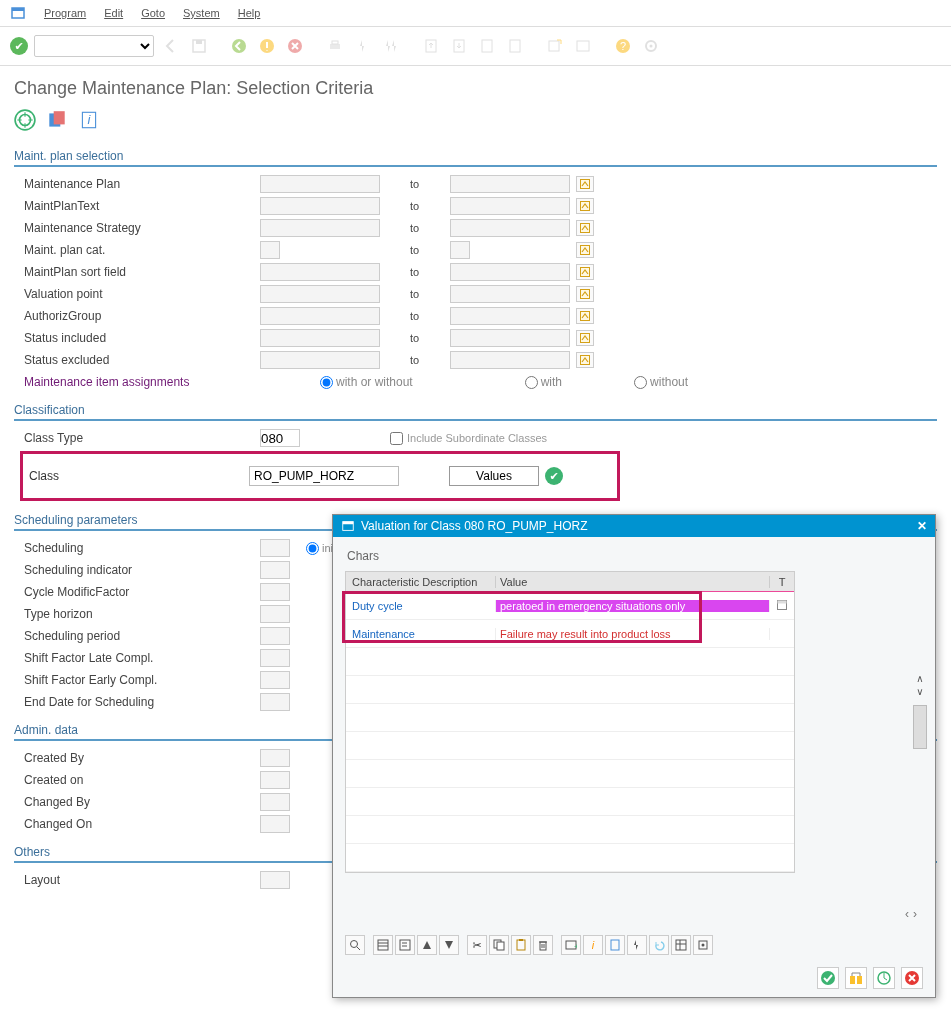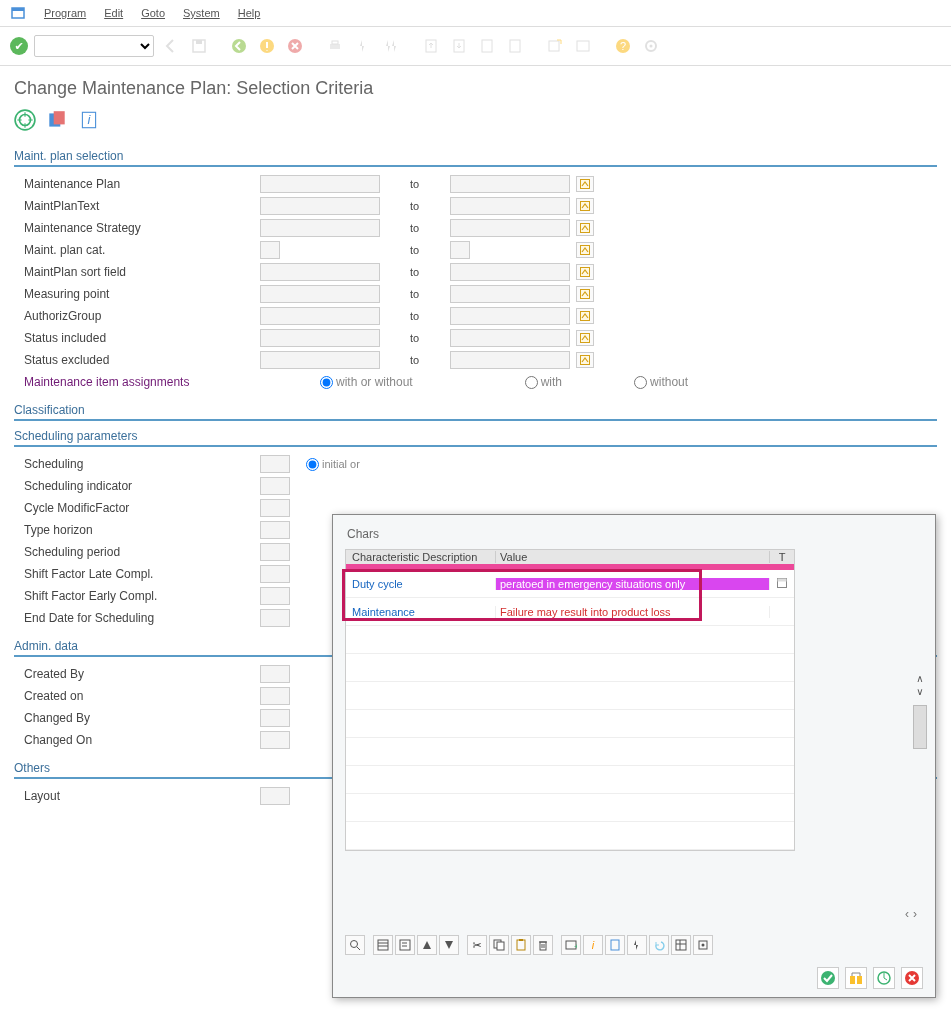--- a/index.html
+++ b/index.html
@@ -62,21 +62,21 @@
 .popup-title { background:#0093d0; color:#fff; padding:4px 8px; font-size:12px; display:flex; align-items:center; justify-content:space-between; }
 .popup-title .close { cursor:pointer; font-weight:bold; }
 .popup-body { padding: 8px 12px; }
 .chars-label { color:#666; font-size:12px; margin:4px 2px 6px; }
 .tabs { border-bottom: 2px solid #0093d0; margin-bottom:4px; }
 .tab { display:inline-block; background:#1c8fd8; color:#fff; padding:4px 14px; font-size:12px; position:relative; }
 .tab::after { content:""; position:absolute; right:-12px; top:0; border-top:12px solid transparent; border-bottom:12px solid transparent; border-left:12px solid #1c8fd8; }
 
 
 .chars-table { border:1px solid #ccc; background:#fff; margin-top:8px; width: 450px; position:relative; }
-.chars-head { display:flex; background:#e6e6e6; border-bottom:6px solid #ec4899; height:20px; align-items:center; font-size:11px; color:#444; }
+.chars-head { display:flex; background:#e6e6e6; border-bottom:1px solid #ec4899; height:20px; align-items:center; font-size:11px; color:#444; }
 .chars-head .c1 { width: 150px; padding-left:6px; border-right:1px solid #ccc; }
 .chars-head .c2 { flex:1; padding-left:4px; border-right:1px solid #ccc; }
 .chars-head .c3 { width: 24px; text-align:center; }
 .chars-row { display:flex; height:28px; align-items:center; font-size:11px; border-bottom:1px solid #eee; }
 .chars-row .c1 { width:150px; padding-left:6px; color:#1565c0; border-right:1px solid #eee; }
 .chars-row .c2 { flex:1; padding-left:4px; border-right:1px solid #eee; }
 .chars-row .c3 { width:24px; text-align:center; }
 .hl-red-bg { background:#d946ef; color:#fff; }
 .hl-red-txt { color:#d32f2f; }
 .row-highlight-box { border: 3px solid #c2185b; position:absolute; left: -4px; top: 19px; width: 360px; height: 52px; pointer-events:none; }
@@ -296,21 +296,21 @@
         <div class="to">to</div>
         <div class="fld2"><input class="inp " style=""></div>
         <div class="ext"><span class="ext-btn">
             <svg viewBox="0 0 10 10">
               <rect x="0.5" y="0.5" width="9" height="9" fill="#fff8e1" stroke="#d4a017"></rect>
               <path d="M2 7 L5 3 L8 7" fill="none" stroke="#d4a017" stroke-width="1.2"></path>
             </svg>
           </span></div>
       </div>
       <div class="row">
-        <div class="lbl">Measuring point</div>
+        <div class="lbl">Valuation point</div>
         <div class="fld1"><input class="inp " style=""></div>
         <div class="to">to</div>
         <div class="fld2"><input class="inp " style=""></div>
         <div class="ext"><span class="ext-btn">
             <svg viewBox="0 0 10 10">
               <rect x="0.5" y="0.5" width="9" height="9" fill="#fff8e1" stroke="#d4a017"></rect>
               <path d="M2 7 L5 3 L8 7" fill="none" stroke="#d4a017" stroke-width="1.2"></path>
             </svg>
           </span></div>
       </div>
@@ -357,20 +357,37 @@
         <label><input type="radio" style=""> with</label>
         <span style="width:40px"></span>
         <label><input type="radio" style=""> without</label>
       </div>
     </div>
 </div>
 
 <div class="group">
   <div class="group-title">Classification</div>
   <div class="group-line"></div>
+  <div class="group-body">
+    <div class="row" style="color:#999">
+      <div class="lbl">Class Type</div>
+      <input class="inp" style="width: 40px; background: rgb(255, 255, 255);" value="080">
+      <div style="width:90px"></div>
+      <label style="color:#999;display:inline-flex;align-items:center;gap:4px">
+          <input type="checkbox" style=""> 
+          <span>Include Subordinate Classes</span>
+        </label>
+    </div>
+    <div class="hlbox">
+      <div class="lbl">Class</div>
+      <input class="class-input" value="RO_PUMP_HORZ" style="">
+      <button class="values-btn">Values</button>
+      <span class="green-check"></span>
+    </div>
+  </div>
 </div>
 
 <div class="group">
   <div class="group-title">Scheduling parameters</div>
   <div class="group-line"></div>
   <div class="group-body" id="sched-rows">
       <div class="row">
         <div class="lbl">Scheduling</div>
         <div style="width:40px"><input class="inp" style="width: 30px;"></div>
         <label style="color:#888;display:inline-flex;align-items:center;gap:3px;margin-left:6px"><input type="radio" checked="" style=""> initial or</label>
@@ -434,20 +451,30 @@
   <div class="group-line"></div>
   <div class="group-body" id="others-rows">
       <div class="row">
         <div class="lbl">Layout</div>
         <div style="width:40px"><input class="inp" style="width: 30px;"></div>
       </div>
     </div>
 </div>
 
 <div class="popup">
+  <div class="popup-title">
+    <span style="display:inline-flex;align-items:center;gap:6px">
+      <svg width="14" height="14" viewBox="0 0 16 16">
+          <rect x="2" y="3" width="12" height="10" fill="none" stroke="#fff"></rect>
+          <rect x="2" y="3" width="12" height="3" fill="#fff"></rect>
+        </svg>
+      <span>Valuation for Class 080 RO_PUMP_HORZ</span>
+    </span>
+    <span class="close">✕</span>
+  </div>
   <div class="popup-body">
     <div class="chars-label">Chars</div>
     <div class="chars-table">
       <div class="chars-head">
         <div class="c1">Characteristic Description</div>
         <div class="c2">Value</div>
         <div class="c3">T</div>
       </div>
       <div id="chars-body">
           <div class="chars-row">

